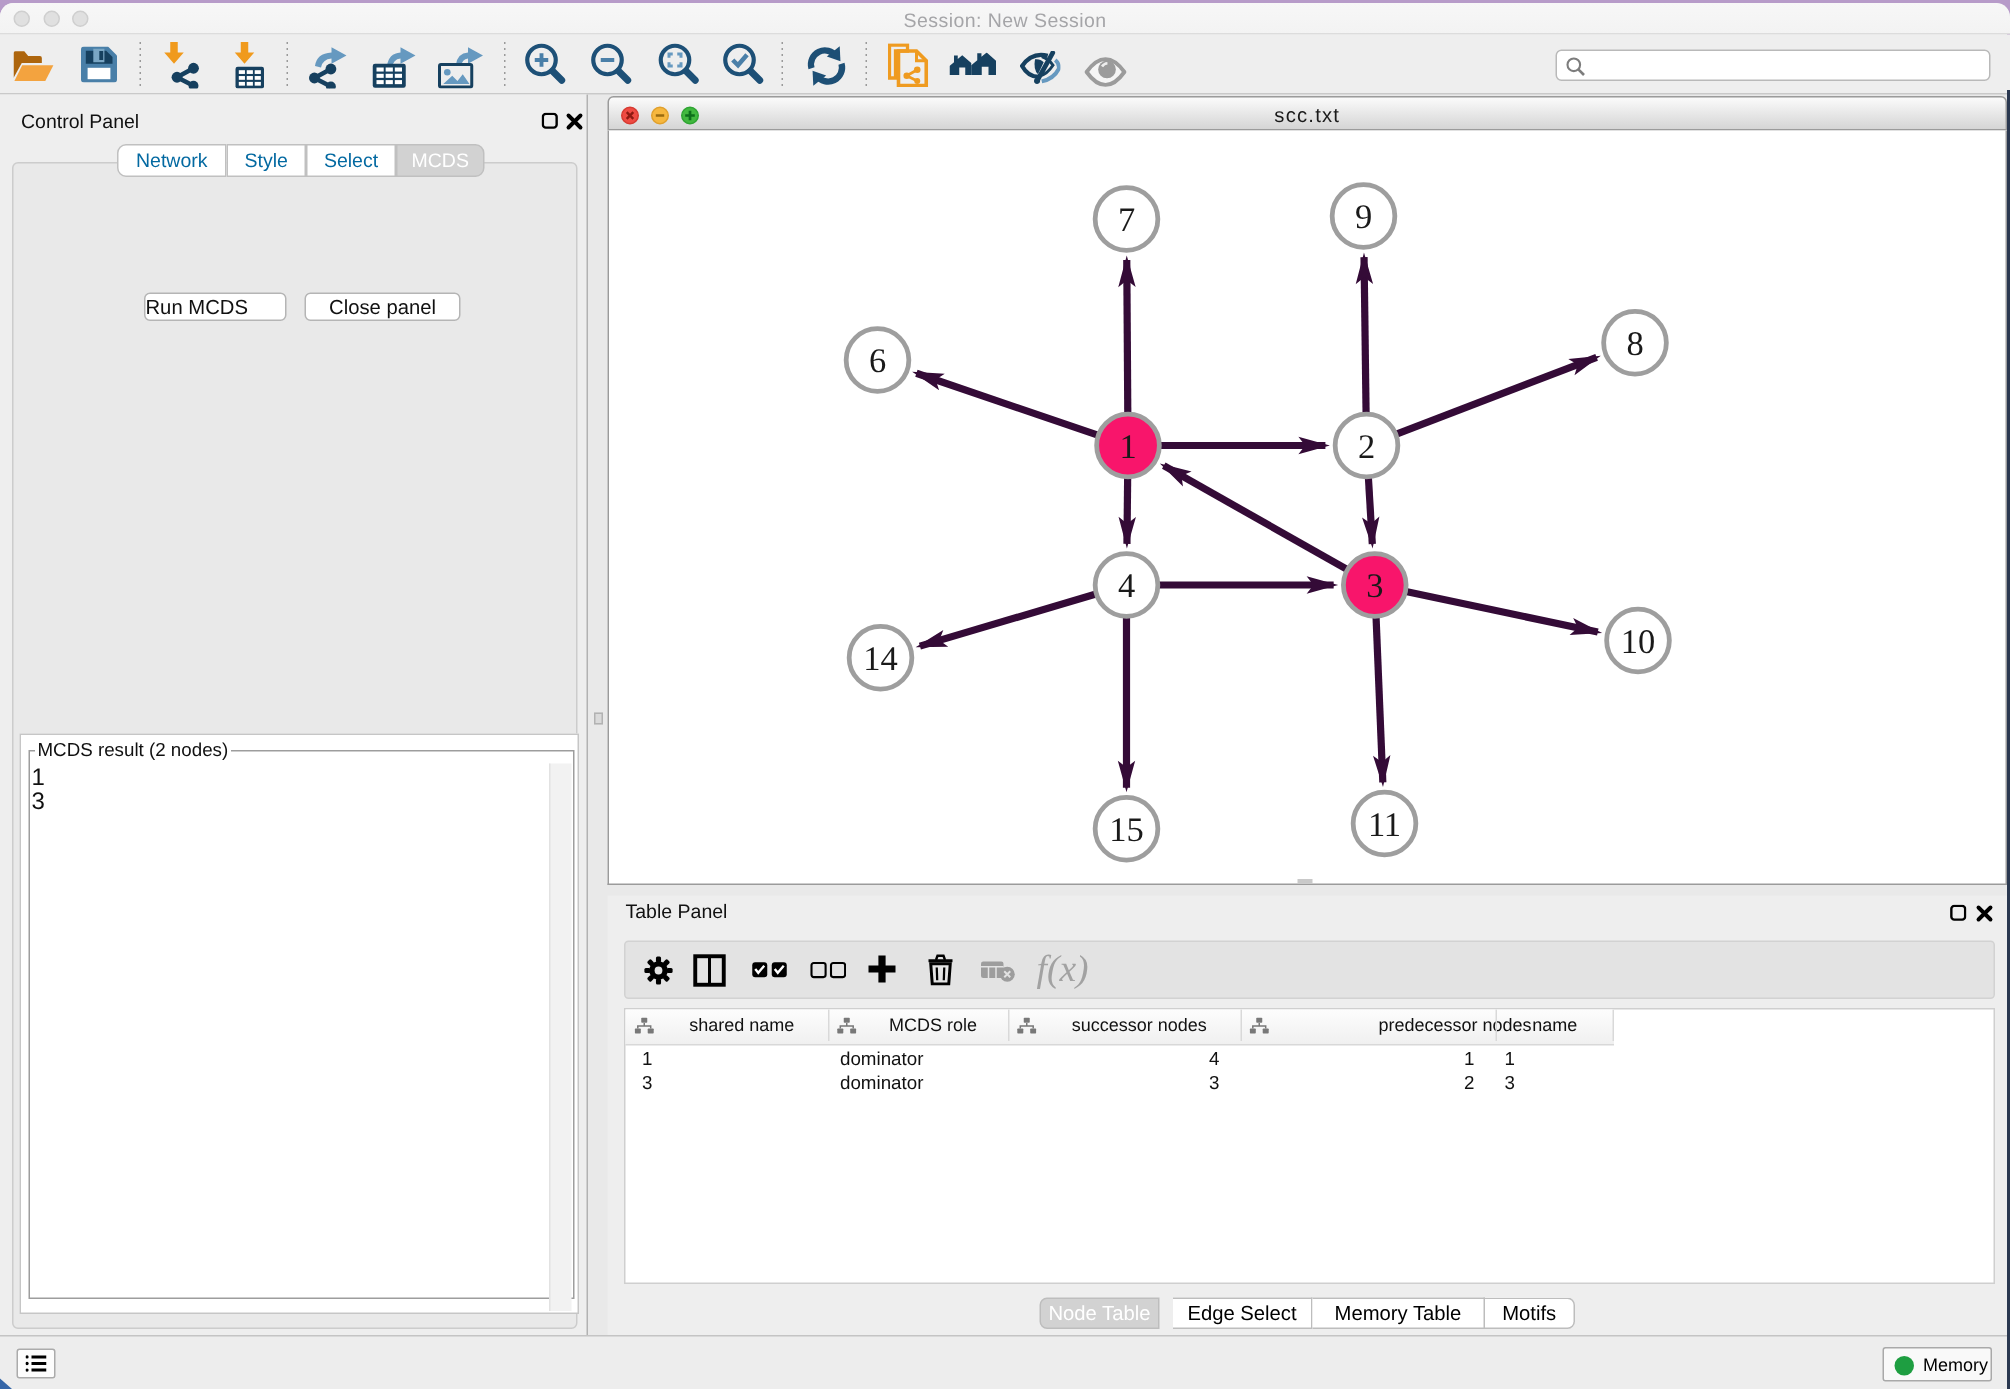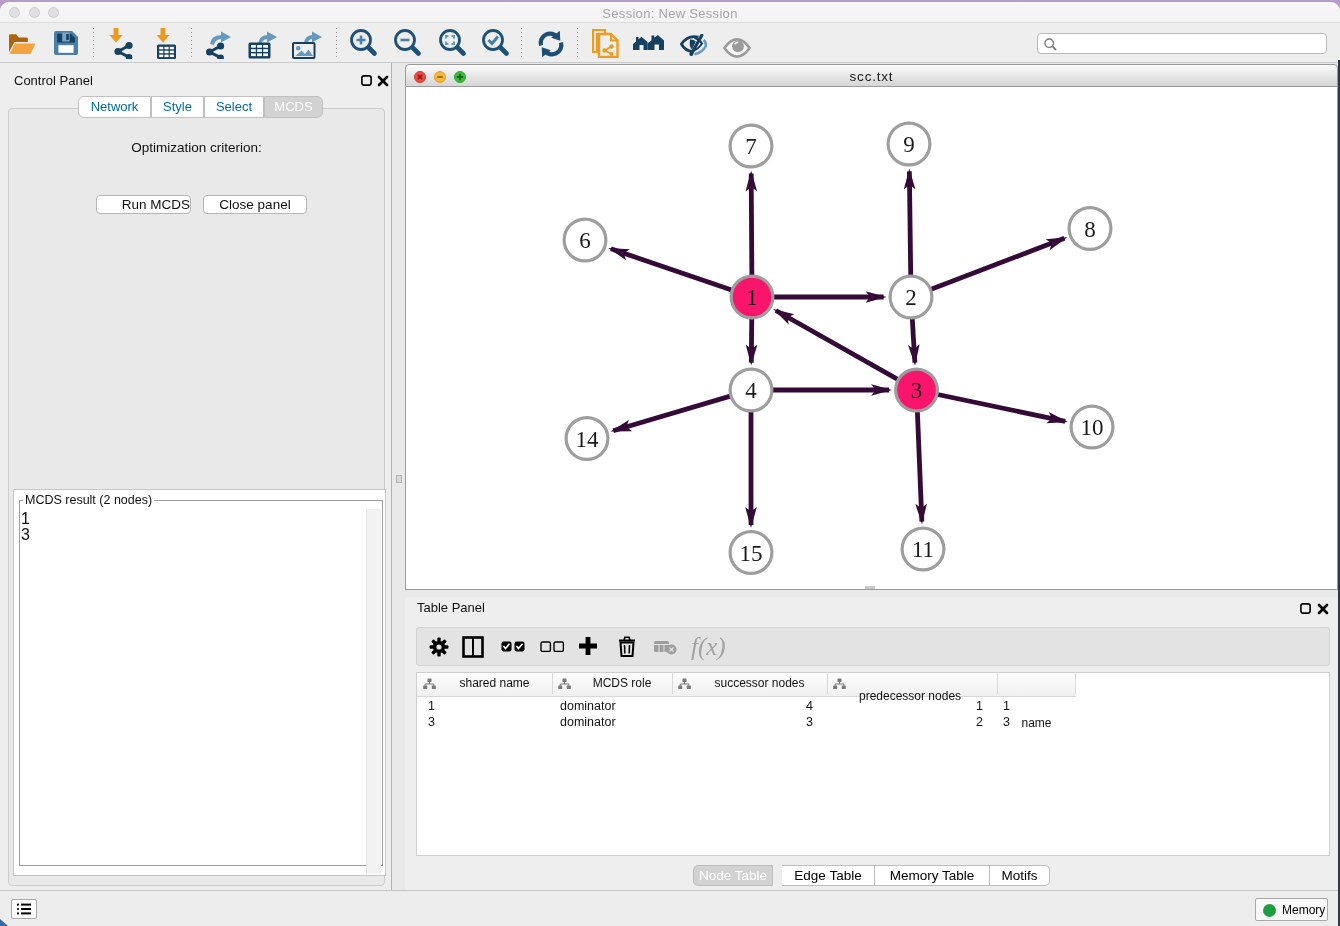--- a/index.html
+++ b/index.html
@@ -192,22 +192,21 @@
     <rect x="0.9" y="0.9" width="9.2" height="9.2" rx="2" fill="none" stroke="#000" stroke-width="1.6"></rect>
   </svg>
   <svg width="12" height="12" viewBox="0 0 12 12" style="position:absolute; left:377px; top:12px;">
     <path d="M2 2 L10 10 M10 2 L2 10" stroke="#000" stroke-width="2.6" stroke-linecap="round"></path>
   </svg>
   <div class="tab" style="left:78px; width:73px; border-radius:6px 0 0 6px;">Network</div>
   <div class="tab" style="left:151px; width:53px;">Style</div>
   <div class="tab" style="left:204px; width:60px;">Select</div>
   <div class="tab" style="left:264px; width:59px; background:#d2d2d2; color:#fff; border-radius:0 6px 6px 0;">MCDS</div>
   <div id="cp-body">
-    <div style="position:absolute; left:0; top:31px; width:100%; text-align:center; font-size:13.5px; color:#111;">Optimization criterion:</div>
-    <div style="position:absolute; left:87px; top:86px; width:95px; height:19px; background:#fff; border:1px solid #b5b5b5; border-radius:4px; font-size:13.5px; text-align:right; line-height:17px; color:#111;">Run MCDS</div>
+    <div style="position:absolute; left:87px; top:86px; width:95px; height:19px; background:#fff; border:1px solid #b5b5b5; border-radius:4px; font-size:13.5px; text-align:left; line-height:17px; color:#111;">Run MCDS</div>
     <div style="position:absolute; left:194px; top:86px; width:104px; height:19px; background:#fff; border:1px solid #b5b5b5; border-radius:4px; font-size:13.5px; text-align:center; line-height:17px; color:#111;">Close panel</div>
     <div id="cp-result" style="position:absolute; left:4px; top:380px; width:373px; height:387px; background:#fff; border:1px solid #c6c6c6;">
       <fieldset style="position:absolute; left:5px; top:3px; width:364px; height:373px; border:1px solid #9d9d9d; border-radius:0;">
         <legend style="font-size:12.5px; color:#111; padding:0 2px; margin-left:3px;">MCDS result (2 nodes)</legend>
         <div style="font-size:16px; color:#111; line-height:15.6px; padding-left:1px; margin-top:4px;">1<br>3</div>
         <div style="position:absolute; right:1px; top:2px; width:15px; height:365px; background:#f2f2f2; border-left:1px solid #e2e2e2;"></div>
       </fieldset>
     </div>
   </div>
 </div>
@@ -385,42 +384,42 @@
       </svg>
       <span style="position:absolute; left:275px; width:135px; top:3px; text-align:center;">successor nodes</span>
       <svg width="13" height="12" viewBox="0 0 13 12" style="position:absolute; left:416px; top:5px;">
         <g fill="#787878">
             <rect x="4.5" y="0.5" width="4" height="3.4" rx="0.5"></rect>
             <rect x="0.2" y="7.6" width="4" height="3.4" rx="0.5"></rect>
             <rect x="8.8" y="7.6" width="4" height="3.4" rx="0.5"></rect>
           </g>
         <path d="M6.5 4 V6 M2.2 7.6 V6 H10.8 V7.6" stroke="#787878" stroke-width="1" fill="none"></path>
       </svg>
-      <span style="position:absolute; left:442px; width:150px; top:3px; text-align:left;margin-top:13px;">predecessor nodes</span>
-      <span style="position:absolute; left:580px; width:79px; top:3px; text-align:center;margin-top:40px;">name</span>
+      <span style="position:absolute; left:454px; width:150px; top:3px; text-align:right;">predecessor nodes</span>
+      <span style="position:absolute; left:580px; width:79px; top:3px; text-align:center;">name</span>
       <i style="position:absolute; left:135px; top:0; width:1px; height:21px; background:#d9d9d9;"></i>
       <i style="position:absolute; left:255px; top:0; width:1px; height:21px; background:#d9d9d9;"></i>
       <i style="position:absolute; left:410px; top:0; width:1px; height:21px; background:#d9d9d9;"></i>
       <i style="position:absolute; left:580px; top:0; width:1px; height:21px; background:#d9d9d9;"></i>
       <i style="position:absolute; left:658px; top:0; width:1px; height:21px; background:#d9d9d9;"></i>
     </div>
     <div style="position:absolute; left:11px; top:26px; font-size:12.5px; color:#111;">1</div>
     <div style="position:absolute; left:143px; top:26px; font-size:12.5px; color:#111;">dominator</div>
     <div style="position:absolute; left:330px; top:26px; width:66px; text-align:right; font-size:12.5px; color:#111;">4</div>
     <div style="position:absolute; left:500px; top:26px; width:66px; text-align:right; font-size:12.5px; color:#111;">1</div>
     <div style="position:absolute; left:586px; top:26px; font-size:12.5px; color:#111;">1</div>
     <div style="position:absolute; left:11px; top:42px; font-size:12.5px; color:#111;">3</div>
     <div style="position:absolute; left:143px; top:42px; font-size:12.5px; color:#111;">dominator</div>
     <div style="position:absolute; left:330px; top:42px; width:66px; text-align:right; font-size:12.5px; color:#111;">3</div>
     <div style="position:absolute; left:500px; top:42px; width:66px; text-align:right; font-size:12.5px; color:#111;">2</div>
     <div style="position:absolute; left:586px; top:42px; font-size:12.5px; color:#111;">3</div>
   </div>
   <div id="ttabs" style="position:absolute; left:288px; top:268px; height:21px; font-size:13.5px;">
     <div style="position:absolute; left:0; width:80px; height:21px; background:#d2d2d2; border:1px solid #bdbdbd; border-radius:5px 0 0 5px; color:#fff; text-align:center; line-height:19px;">Node Table</div>
-    <div style="position:absolute; left:89px; width:93px; height:21px; background:#fff; border:1px solid #bdbdbd; border-left:none; color:#000; text-align:center; line-height:19px;">Edge Table</div>
+    <div style="position:absolute; left:89px; width:93px; height:21px; background:#fff; border:1px solid #bdbdbd; border-left:none; color:#000; text-align:center; line-height:19px;">Edge Select</div>
     <div style="position:absolute; left:182px; width:115px; height:21px; background:#fff; border:1px solid #bdbdbd; border-left:none; color:#000; text-align:center; line-height:19px;">Memory Table</div>
     <div style="position:absolute; left:297px; width:60px; height:21px; background:#fff; border:1px solid #bdbdbd; border-left:none; border-radius:0 5px 5px 0; color:#000; text-align:center; line-height:19px;">Motifs</div>
   </div>
 </div>
 <div id="statusbar">
   <div style="position:absolute; left:11px; top:8px; width:26px; height:20px; background:#fdfdfd; border:1px solid #ababab; border-radius:2px;">
     <svg width="14" height="12" viewBox="0 0 14 12" style="position:absolute; left:5px; top:3px;">
       <g stroke="#000" stroke-width="2">
           <line x1="4" y1="1.6" x2="14" y2="1.6"></line>
           <line x1="4" y1="6" x2="14" y2="6"></line>

